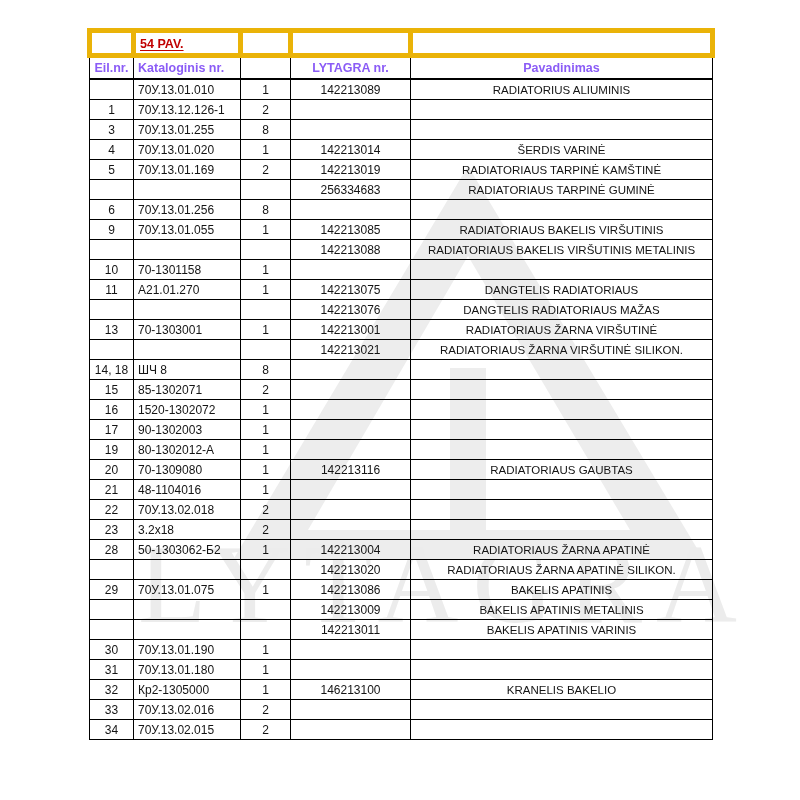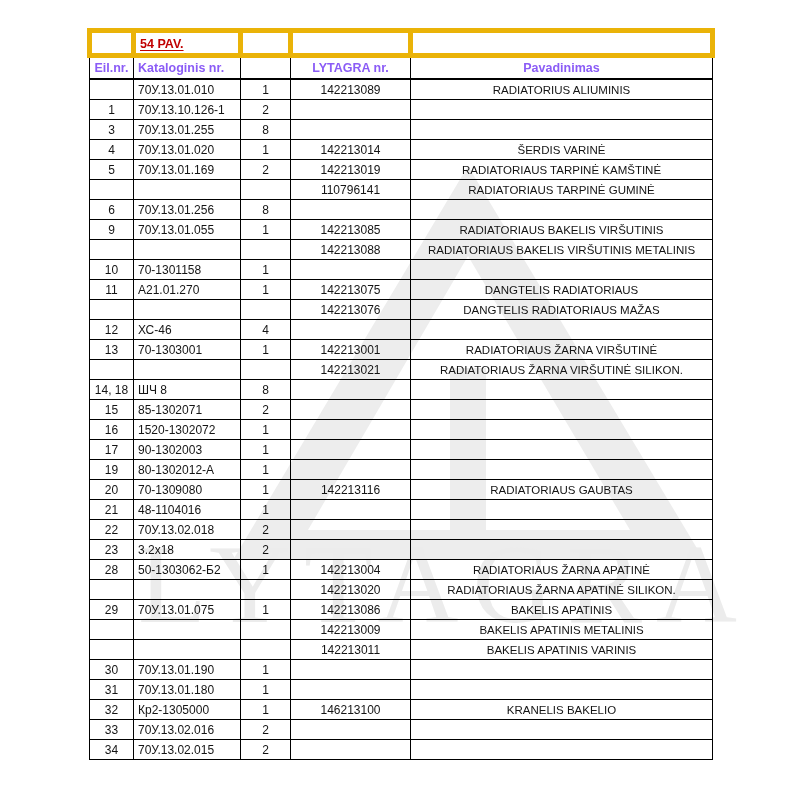--- a/index.html
+++ b/index.html
@@ -97,21 +97,21 @@
     <tbody id="rows">
         <tr>
           <td class="c1"></td>
           <td class="c2">70У.13.01.010</td>
           <td class="c3">1</td>
           <td class="c4">142213089</td>
           <td class="c5">RADIATORIUS ALIUMINIS</td>
         </tr>
         <tr>
           <td class="c1">1</td>
-          <td class="c2">70У.13.10.126-1</td>
+          <td class="c2">70У.13.12.126-1</td>
           <td class="c3">2</td>
           <td class="c4"></td>
           <td class="c5"></td>
         </tr>
         <tr>
           <td class="c1">3</td>
           <td class="c2">70У.13.01.255</td>
           <td class="c3">8</td>
           <td class="c4"></td>
           <td class="c5"></td>
@@ -127,21 +127,21 @@
           <td class="c1">5</td>
           <td class="c2">70У.13.01.169</td>
           <td class="c3">2</td>
           <td class="c4">142213019</td>
           <td class="c5">RADIATORIAUS TARPINĖ KAMŠTINĖ</td>
         </tr>
         <tr>
           <td class="c1"></td>
           <td class="c2"></td>
           <td class="c3"></td>
-          <td class="c4">110796141</td>
+          <td class="c4">256334683</td>
           <td class="c5">RADIATORIAUS TARPINĖ GUMINĖ</td>
         </tr>
         <tr>
           <td class="c1">6</td>
           <td class="c2">70У.13.01.256</td>
           <td class="c3">8</td>
           <td class="c4"></td>
           <td class="c5"></td>
         </tr>
         <tr>
@@ -173,27 +173,20 @@
           <td class="c5">DANGTELIS RADIATORIAUS</td>
         </tr>
         <tr>
           <td class="c1"></td>
           <td class="c2"></td>
           <td class="c3"></td>
           <td class="c4">142213076</td>
           <td class="c5">DANGTELIS RADIATORIAUS MAŽAS</td>
         </tr>
         <tr>
-          <td class="c1">12</td>
-          <td class="c2">ХС-46</td>
-          <td class="c3">4</td>
-          <td class="c4"></td>
-          <td class="c5"></td>
-        </tr>
-        <tr>
           <td class="c1">13</td>
           <td class="c2">70-1303001</td>
           <td class="c3">1</td>
           <td class="c4">142213001</td>
           <td class="c5">RADIATORIAUS ŽARNA VIRŠUTINĖ</td>
         </tr>
         <tr>
           <td class="c1"></td>
           <td class="c2"></td>
           <td class="c3"></td>

